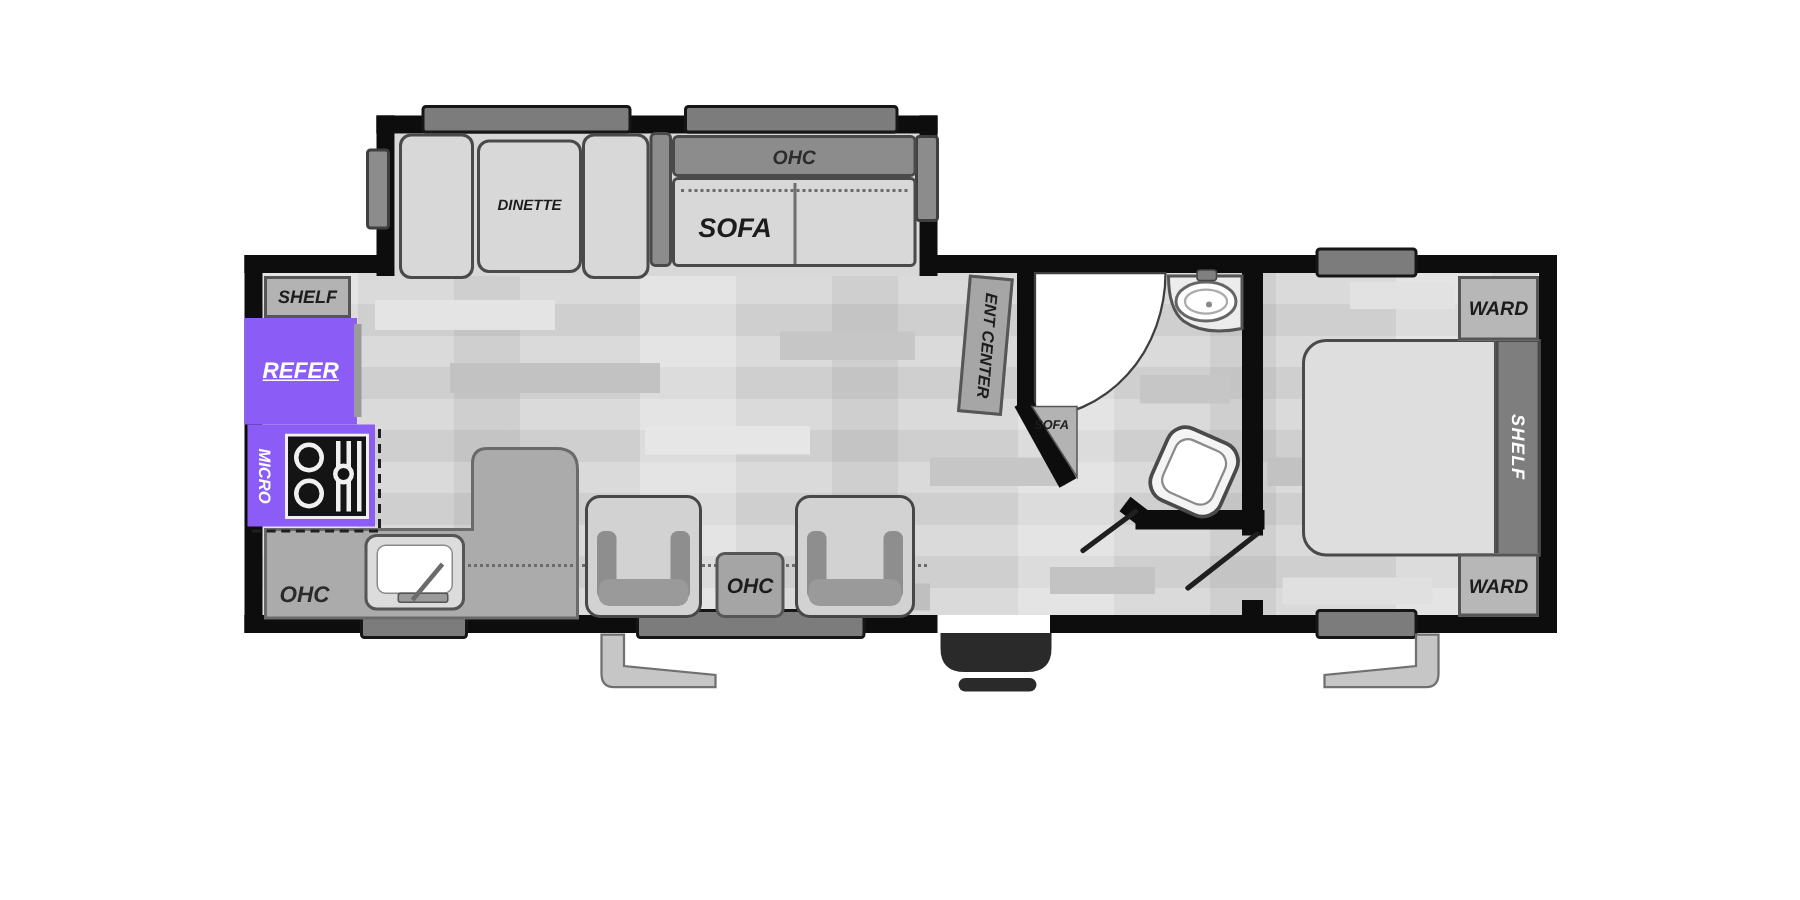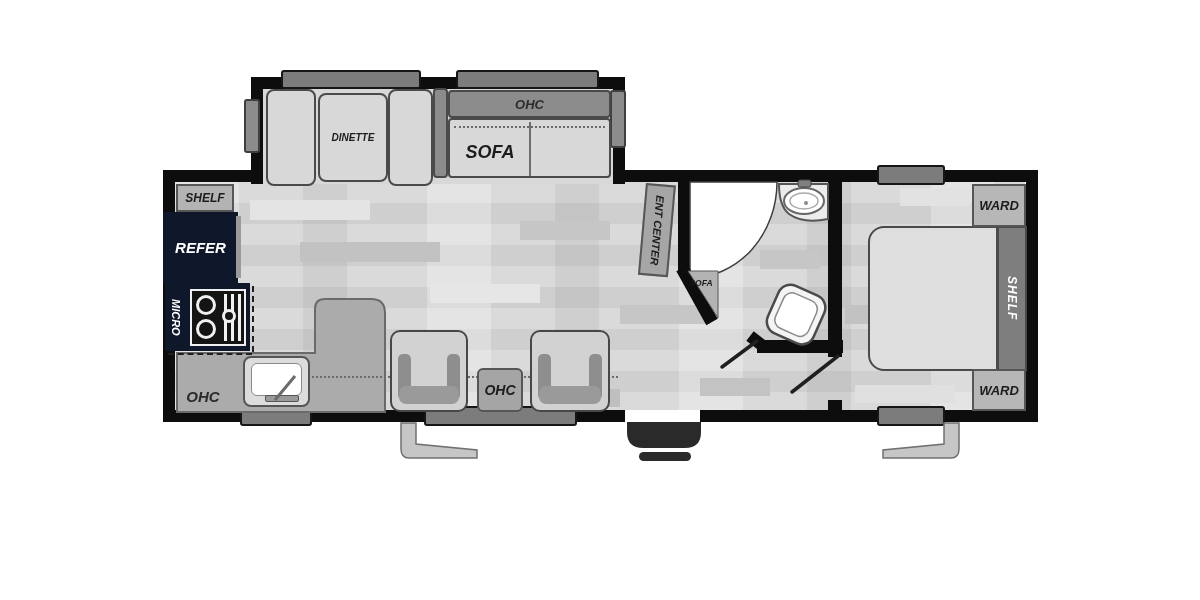--- a/index.html
+++ b/index.html
@@ -9,21 +9,21 @@
   .wall{position:absolute;background:#0d0d0d;box-sizing:border-box;}
   .floor{background-color:#d6d6d6;
     background-image:
       repeating-linear-gradient(90deg, rgba(255,255,255,0.28) 0 64px, rgba(255,255,255,0) 64px 128px, rgba(0,0,0,0.05) 128px 172px, rgba(0,0,0,0) 172px 252px),
       repeating-linear-gradient(180deg, #dadada 0 21px, #cfcfcf 21px 42px);}
   .plank{position:absolute;}
   .win{position:absolute;background:#7c7c7c;border:2px solid #161616;border-radius:3px;box-sizing:border-box;}
   .accent{position:absolute;background:#8c8c8c;border:2px solid #3f3f3f;border-radius:3px;box-sizing:border-box;}
   .furn{position:absolute;background:#d8d8d8;border:2px solid #4a4a4a;border-radius:8px;box-sizing:border-box;}
   .darkfurn{position:absolute;background:#8c8c8c;border:2px solid #4a4a4a;border-radius:4px;box-sizing:border-box;}
-  .blackbox{position:absolute;background:#0f172a;box-sizing:border-box;}
+  .blackbox{position:absolute;background:#8b5cf6;box-sizing:border-box;text-decoration:underline;}
   .lbl{color:#1c1c1c;font-weight:bold;font-style:italic;display:flex;align-items:center;justify-content:center;
        text-align:center;line-height:1;}
   .lbl-white{color:#ffffff;}
   .vtext{writing-mode:vertical-rl;text-orientation:mixed;}
   .graybox{position:absolute;background:#b3b3b3;border:2px solid #565656;box-sizing:border-box;}
   .dotline{position:absolute;border-top:2px dotted #6b6b6b;}
   .dashv{position:absolute;border-left:2px dashed #1f1f1f;}
   .dashh{position:absolute;border-top:2px dashed #1f1f1f;}
   svg{position:absolute;left:0;top:0;}
   .seat{position:absolute;background:#d2d2d2;border:2px solid #474747;border-radius:10px;box-sizing:border-box;}

